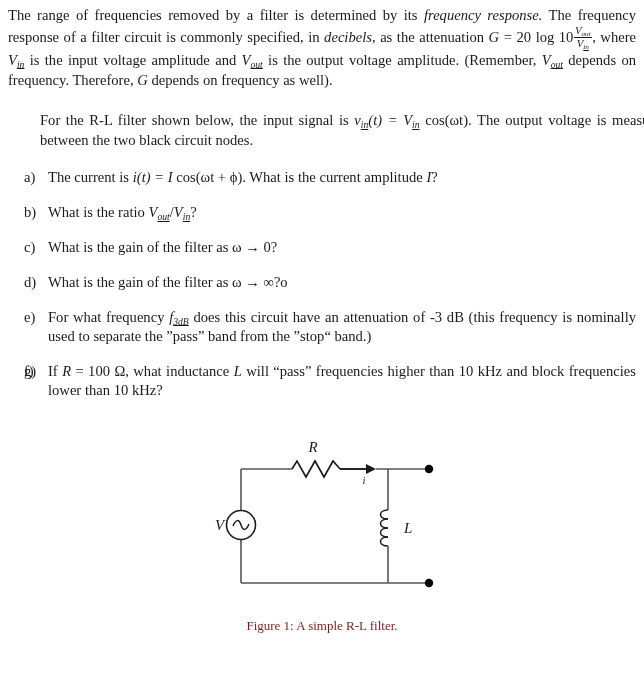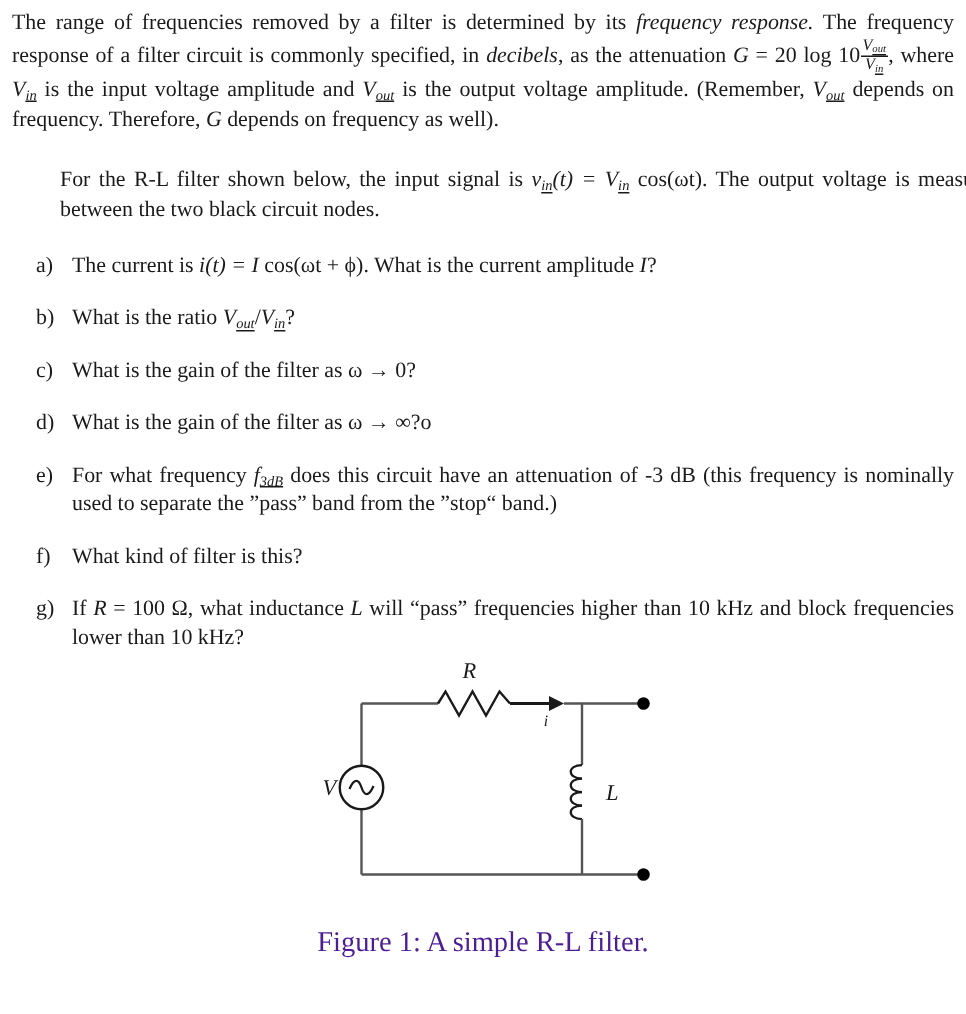--- a/index.html
+++ b/index.html
@@ -93,22 +93,22 @@
     position: relative;
     width: 644px;
     height: 175px;
   }
   .caption {
     position: absolute;
     top: 618px;
     left: 0;
     width: 644px;
     text-align: center;
-    font-size: 19px;
-    color: #4c1d95;
+    font-size: 13px;
+    color: #7f1d1d;
   }
   .nowrap { white-space: nowrap; }
 </style>
 </head>
 <body>
 
 <div class="page">
 
   <div class="body-text" id="para-1">
     <span>The range of frequencies removed by a filter is determined by its </span><span class="it">frequency response.</span><span> The frequency response of a filter circuit is commonly specified, in </span><span class="it">decibels</span><span>, as the attenuation </span><span class="nowrap"><span class="mi">G</span><span class="op"> = </span><span class="mn">20 log 10</span><span class="frac"><span class="num"><span class="mi">V</span><sub>out</sub></span><span class="den"><span class="mi">V</span><sub>in</sub></span></span></span><span>, where </span><span class="nowrap"><span class="mi">V</span><sub>in</sub></span><span> is the input voltage amplitude and </span><span class="nowrap"><span class="mi">V</span><sub>out</sub></span><span> is the output voltage amplitude. (Remember, </span><span class="nowrap"><span class="mi">V</span><sub>out</sub></span><span> depends on frequency. Therefore, </span><span class="mi">G</span><span> depends on frequency as well).</span>
@@ -134,21 +134,21 @@
 
     <div class="qitem">
       <span class="marker">d)</span><span>What is the gain of the filter as ω → ∞?o</span>
     </div>
 
     <div class="qitem">
       <span class="marker">e)</span><span>For what frequency </span><span class="nowrap"><span class="mi">f</span><sub>3dB</sub></span><span> does this circuit have an attenuation of -3 dB (this frequency is nominally used to separate the ”pass” band from the ”stop“ band.)</span>
     </div>
 
     <div class="qitem">
-      <span class="marker">f)</span><span>What kind of filter is this?</span>
+      <span class="marker">f)</span>
     </div>
 
     <div class="qitem">
       <span class="marker">g)</span><span>If </span><span class="mi">R</span><span> = 100 Ω, what inductance </span><span class="mi">L</span><span> will “pass” frequencies higher than 10 kHz and block frequencies lower than 10 kHz?</span>
     </div>
 
   </div>
 
   <div class="figure">
     <div class="circuit-wrap">

